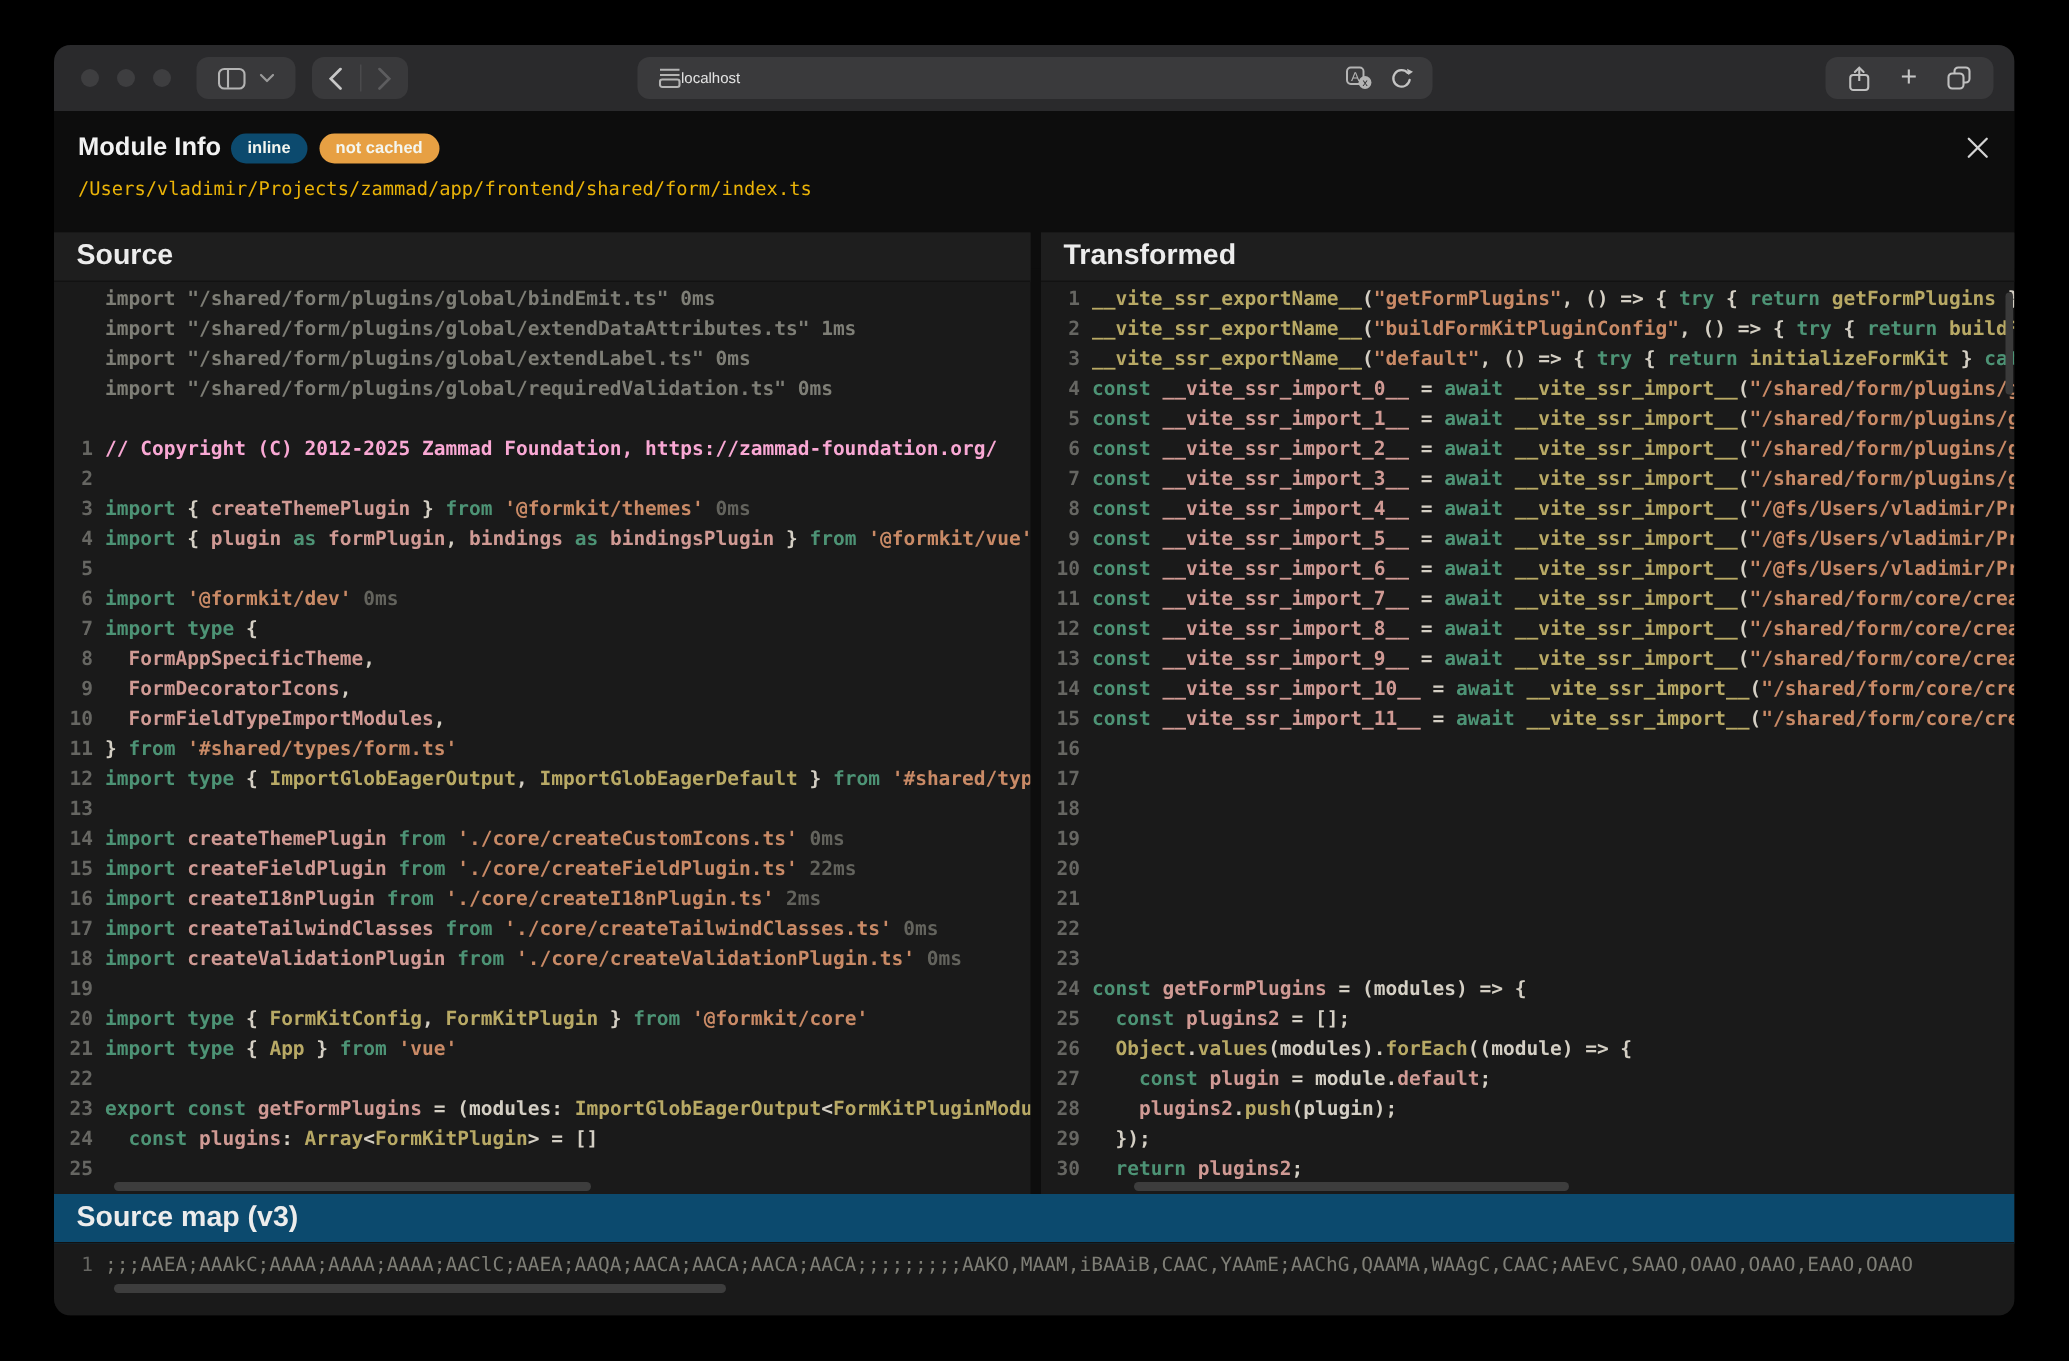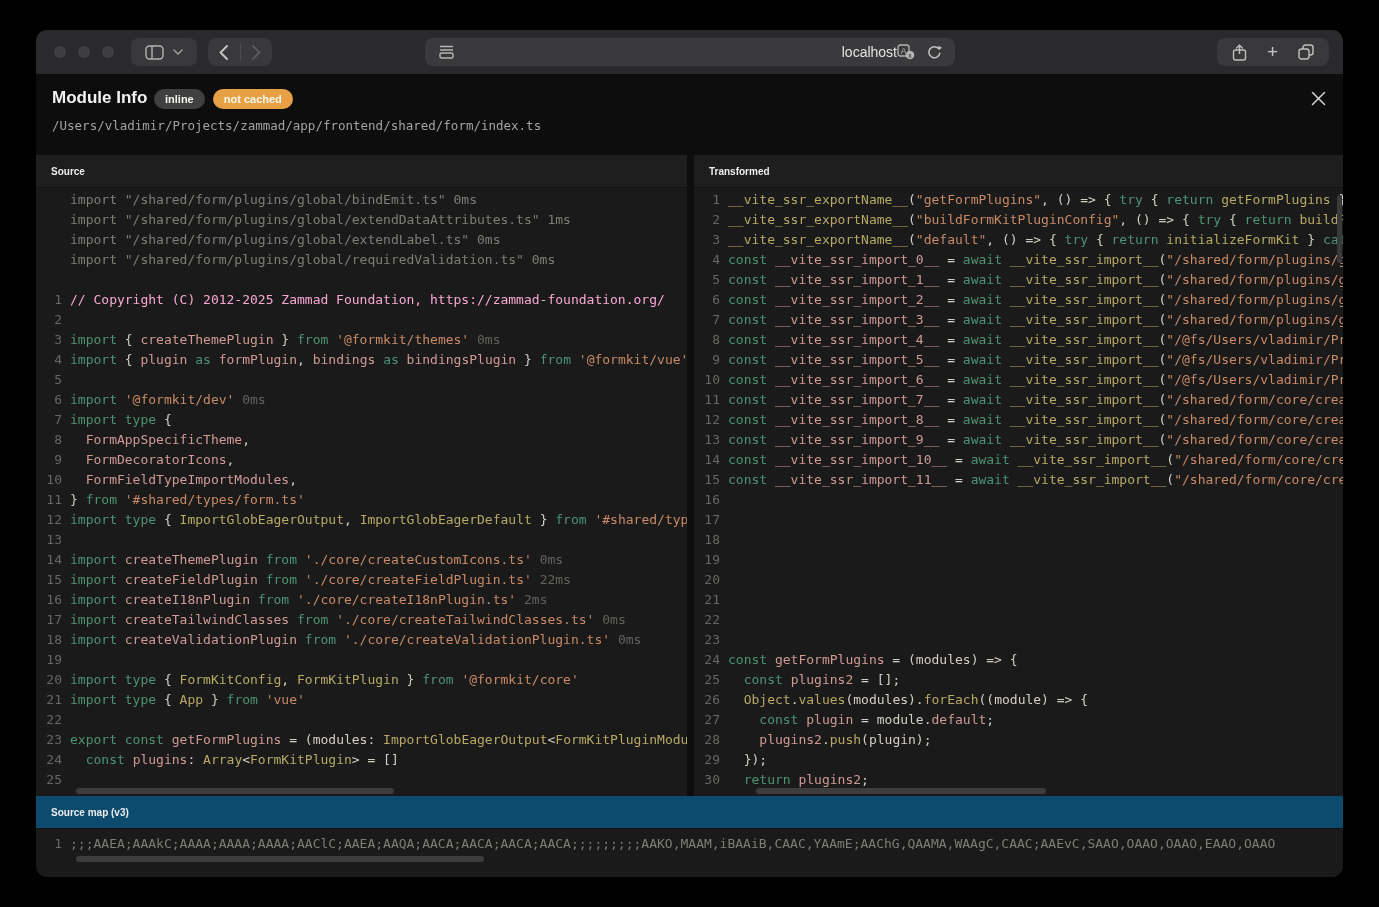--- a/index.html
+++ b/index.html
@@ -6,45 +6,45 @@
     font-family:"Liberation Sans",sans-serif;}
   .window{position:absolute;left:36px;top:30px;width:1307px;height:847px;border-radius:11px;
     overflow:hidden;background:#0d0d0d;}
   
   .chrome{position:absolute;left:0;top:0;width:100%;height:44px;background:#2a2a2c;}
   .tl{position:absolute;top:16px;width:12px;height:12px;border-radius:50%;background:#3e3e40;}
   .pill{position:absolute;top:8px;height:28px;background:#39393b;border-radius:8px;
     display:flex;align-items:center;justify-content:center;}
   .urlfield{position:absolute;left:389px;top:8px;width:530px;height:28px;background:#3a3a3c;
     border-radius:8px;display:flex;align-items:center;}
-  .urltext{flex:1;text-align:right;color:#e3e3e3;font-size:14px;}
+  .urltext{flex:1;text-align:left;color:#e3e3e3;font-size:10px;}
   .chrome svg{display:block}
   .plus{color:#c6c6c6;font-size:19px;font-weight:400;line-height:1;margin-top:-2px;}
   
   .mheader{position:absolute;left:0;top:44px;width:100%;height:105px;background:#0d0d0d;}
   .mtitle{position:absolute;left:16px;top:14px;font-size:17px;font-weight:700;color:#f2f2f2;}
   .badges{position:absolute;left:118px;top:15px;display:flex;gap:8px;}
   .badge{font-size:11px;font-weight:700;color:#f4f6ef;padding:4px 11px;border-radius:10px;}
-  .badge.green{background:#404040;}
+  .badge.green{background:#0c4a6e;}
   .badge.orange{background:#e7a043;}
   .mpath{position:absolute;left:16px;top:44px;font-family:"DejaVu Sans Mono",monospace;
-    font-size:12.5px;color:#a3a3a3;}
+    font-size:12.5px;color:#eab308;}
   .metrics{position:absolute;right:48px;top:15px;display:flex;gap:9px;}
   .metric{font-size:12px;font-weight:700;color:#25252b;background:#9a9aa1;
     padding:3px 11px;border-radius:10px;}
   .xclose{position:absolute;right:14px;top:13px;width:22px;height:22px;display:flex;
     align-items:center;justify-content:center;cursor:default;}
   
   .panel{position:absolute;top:125px;height:641px;background:#1a1a1a;}
   .panel.src{left:0;width:651px;}
   .panel.tr{left:658px;width:649px;}
   .phead{height:33px;background:#1e1e1e;display:flex;align-items:center;padding-left:15px;
-    font-size:10px;font-weight:700;color:#ececec;border-bottom:1px solid #121212;
+    font-size:19px;font-weight:700;color:#ececec;border-bottom:1px solid #121212;
     box-sizing:border-box;}
-  .codearea{position:relative;height:608px;overflow:hidden;padding-top:2px;}
+  .codearea{position:relative;height:608px;overflow:hidden;padding-top:2px;font-weight:bold;}
   .crow{display:flex;height:20px;line-height:20px;white-space:pre;
     font-family:"DejaVu Sans Mono",monospace;font-size:13px;}
   .ln{width:26px;flex:0 0 26px;text-align:right;color:#666662;padding-right:8px;}
   .cl{flex:1;overflow:hidden;color:#d4cfc4;}
   .tk-d{color:#d4cfc4}
   .tk-k{color:#4d9375}
   .tk-v{color:#d09a94}
   .tk-s{color:#c98a66}
   .tk-t{color:#b8a965}
   .tk-c{color:#f9a8d4}

